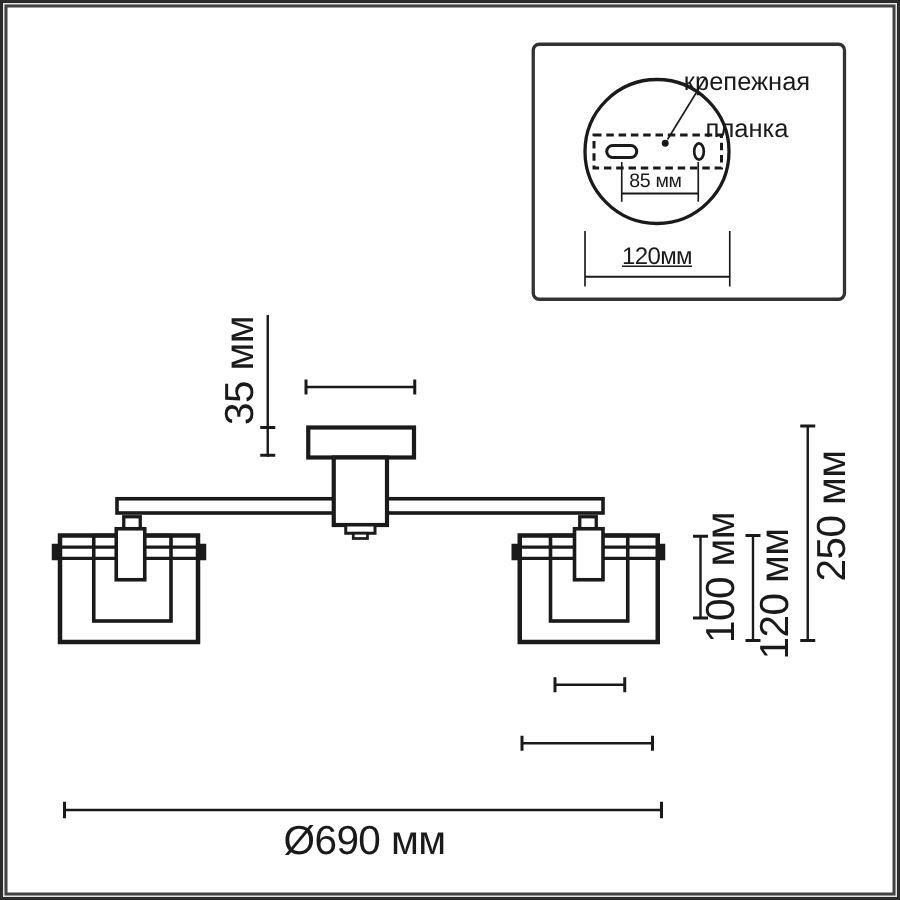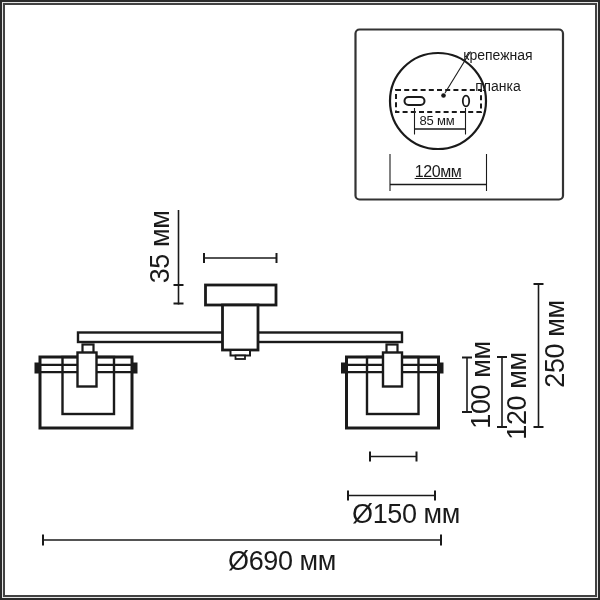--- a/index.html
+++ b/index.html
@@ -11,21 +11,21 @@
   svg{position:absolute;left:0;top:0;}
   .lbl{
     position:absolute;color:#1a1a1a;white-space:nowrap;
     transform:translate(-50%,-50%);
     font-family:"Liberation Sans", sans-serif;
   }
   .dim{font-size:27px;letter-spacing:-0.4px;}
   .rot{transform:translate(-50%,-50%) rotate(-90deg);}
   .inset-small{font-size:13px;letter-spacing:-0.2px;}
   .inset-mid{font-size:16px;letter-spacing:-0.4px;}
-  .callout{font-size:14px;letter-spacing:0;}
+  .callout{font-size:17px;letter-spacing:0;}
 </style>
 </head>
 <body>
 
 <div id="canvas">
 
   <svg width="600" height="600" viewBox="0 0 600 600">
 
     <g stroke="#1a1a1a" fill="none">
 
@@ -132,21 +132,20 @@
         <line x1="486.5" y1="154" x2="486.5" y2="191" stroke-width="1.1"></line>
         <line x1="390" y1="184.5" x2="486.5" y2="184.5" stroke-width="1.3"></line>
       </g>
     </g>
   </svg>
 
   <span class="lbl dim rot" style="left:160px;top:247px;">35 мм</span>
   <span class="lbl dim rot" style="left:481px;top:385px;">100 мм</span>
   <span class="lbl dim rot" style="left:517px;top:396px;">120 мм</span>
   <span class="lbl dim rot" style="left:555px;top:344px;">250 мм</span>
-  <span class="lbl dim" style="left:406px;top:514px;">Ø150 мм</span>
-  <span class="lbl dim" style="left:243px;top:561px;margin-left:39px;">Ø690 мм</span>
+  <span class="lbl dim" style="left:243px;top:561px;">Ø690 мм</span>
 
   <span class="lbl callout" style="left:498px;top:55px;">крепежная</span>
   <span class="lbl callout" style="left:498px;top:65.5px;margin-top:20px;">планка</span>
   <span class="lbl inset-small" style="left:437px;top:119.5px;">85 мм</span>
   <span class="lbl inset-mid" style="left:438px;top:172px;text-decoration:underline;">120мм</span>
 
 </div>
 
 </body></html>

